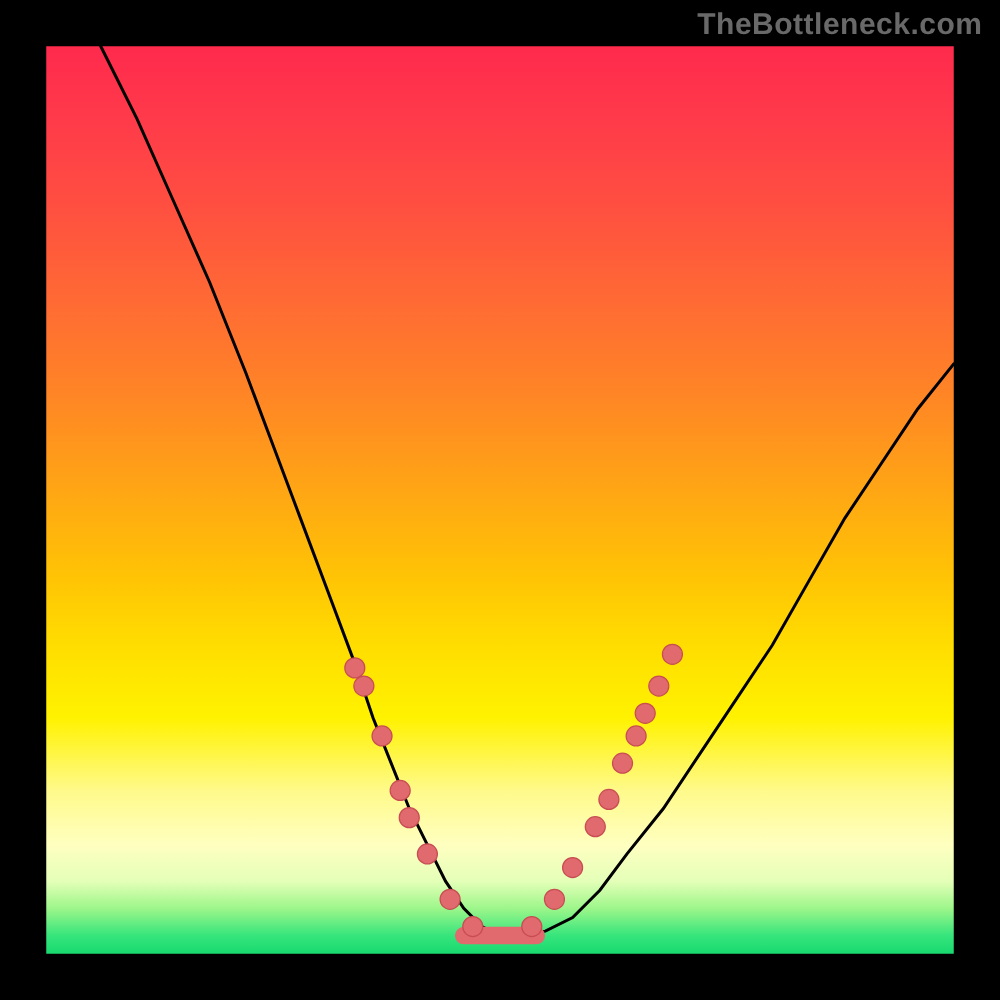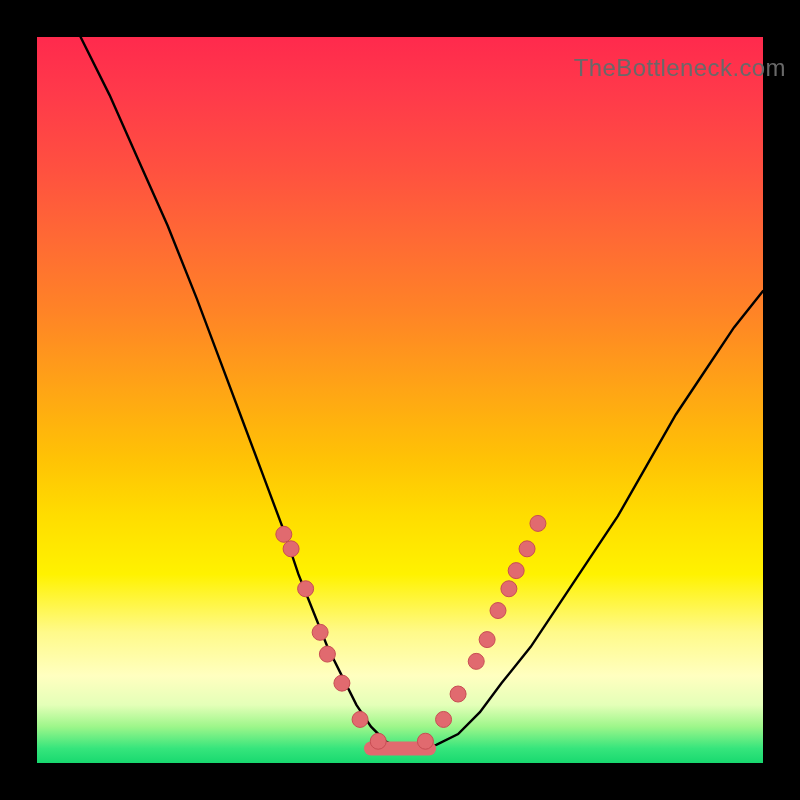--- a/index.html
+++ b/index.html
@@ -40,25 +40,24 @@
       #9df68a 95%,
       #36e57c 98%,
       #18d96f 100%
     );
   }
   .watermark {
     position: absolute;
     top: 6px;
     right: 14px;
     font-size: 24px;
-    font-weight: 400;
+    font-weight: 700;
     color: #696969;
     letter-spacing: 0.4px;
     user-select: none;
-    margin-top: 48px;
   }
   svg.curve {
     position: absolute;
     left: 0;
     top: 0;
     width: 726px;
     height: 726px;
     overflow: visible;
   }
 </style>

